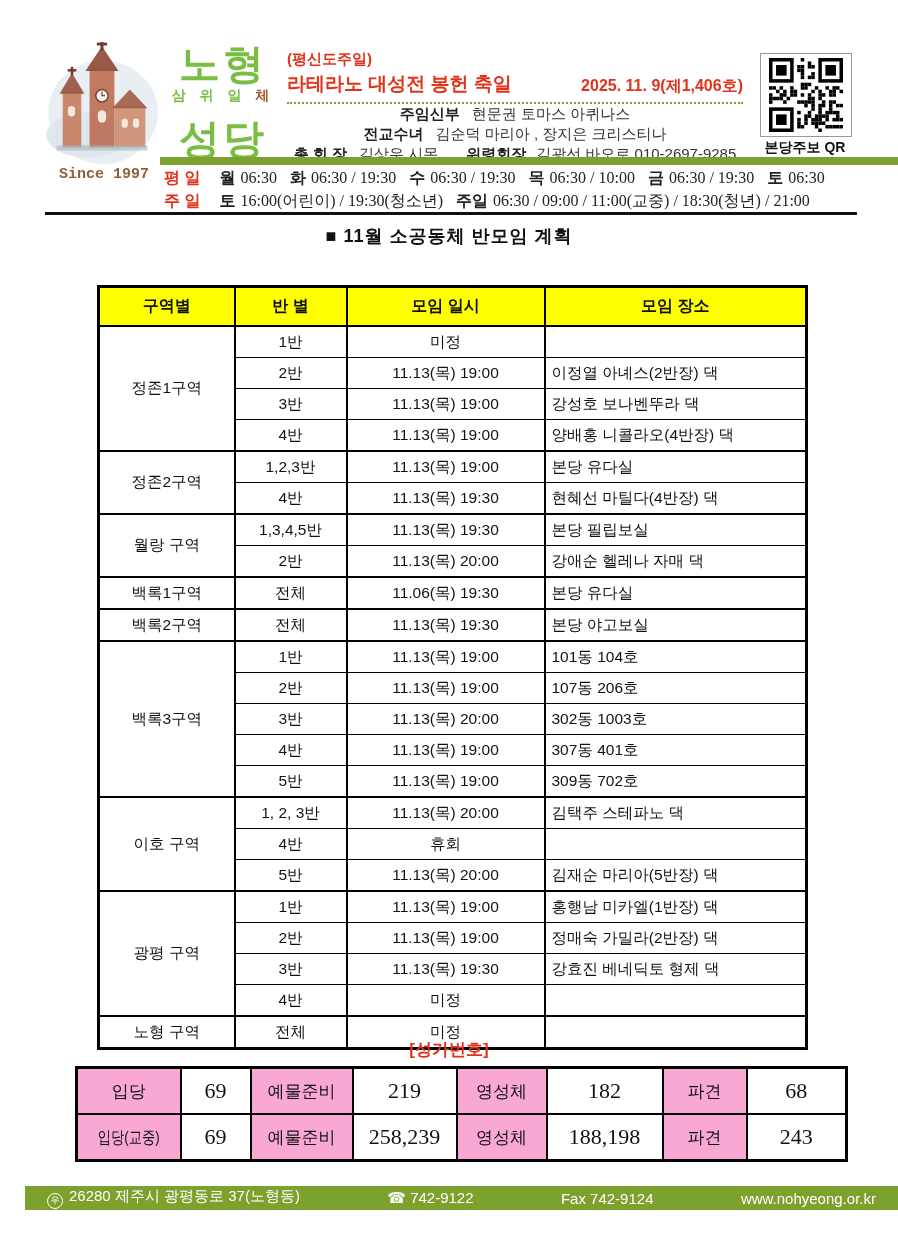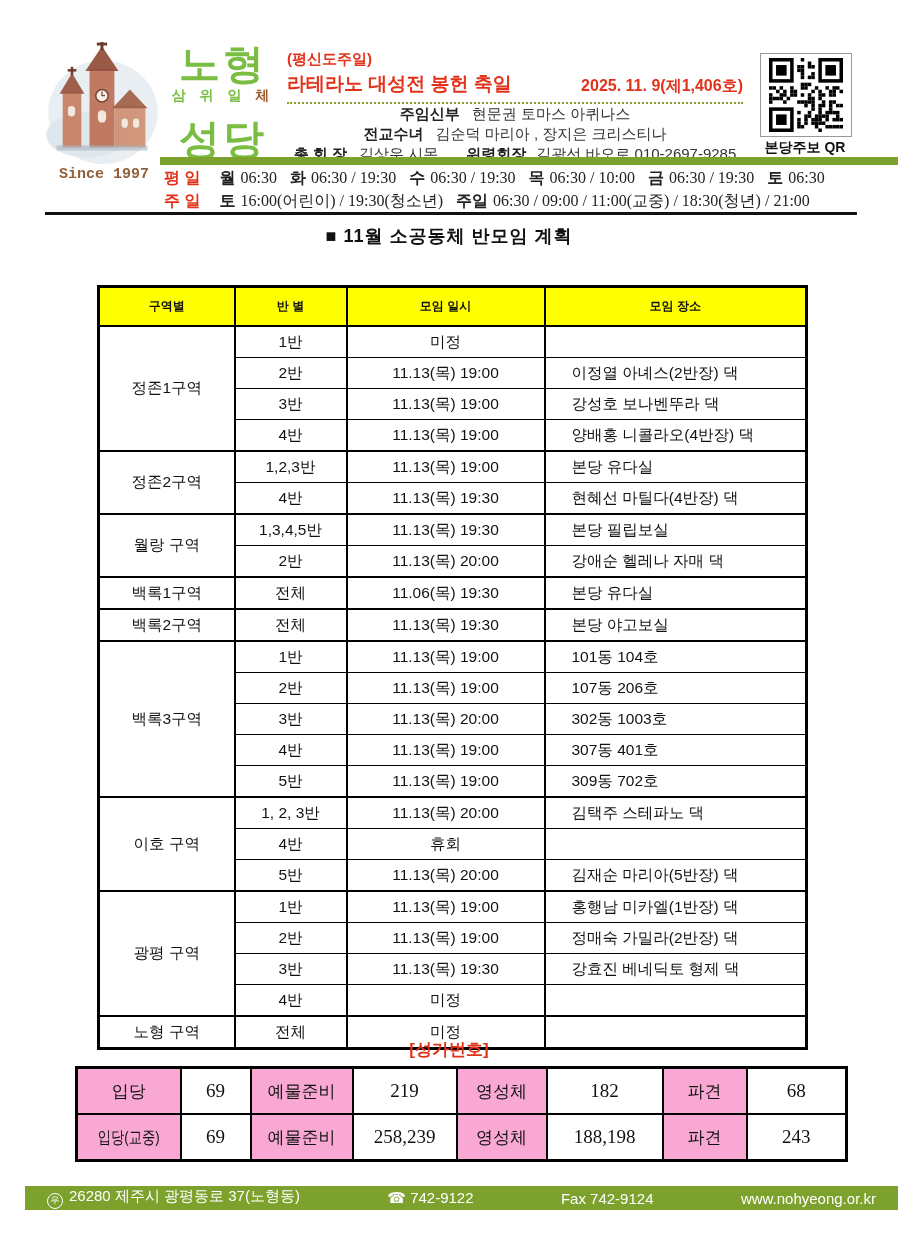--- a/index.html
+++ b/index.html
@@ -35,35 +35,35 @@
   .mass-time{margin-left:5px;}
   .rule{position:absolute;left:45px;top:212px;width:812px;height:3px;background:#111;}
 
   
   .section-title{position:absolute;left:0;top:224px;width:100%;text-align:center;
                  font-size:18px;font-weight:bold;letter-spacing:1px;}
 
   
   .meeting-wrap{position:absolute;left:97px;top:285px;}
   table.meeting{border-collapse:collapse;border:3px solid #000;table-layout:fixed;width:708px;}
-  .meeting th{background:#ffff00;font-size:12px;font-weight:bold;height:37px;
+  .meeting th{background:#ffff00;font-size:16px;font-weight:bold;height:37px;
               border:2px solid #000;padding:0;}
   .meeting td{border:1px solid #000;border-left-width:2px;border-right-width:2px;
               height:30px;padding:0;font-size:15.5px;text-align:center;}
   .meeting tr.group-first td{border-top:2px solid #000;}
-  .meeting td.place{text-align:left;padding-left:26px;}
+  .meeting td.place{text-align:left;padding-left:6px;}
 
   
   .hymn-title{position:absolute;left:0;top:1038px;width:100%;text-align:center;
               font-size:17px;font-weight:bold;}
   .hymn-wrap{position:absolute;left:75px;top:1066px;}
   table.hymn{border-collapse:collapse;border:3px solid #000;table-layout:fixed;width:770px;}
   .hymn td{border:2px solid #000;height:44px;padding:0;text-align:center;}
   .hymn td.lab{background:#f9a8d4;font-size:17px;white-space:nowrap;}
-  .hymn td.val{font-family:"Liberation Serif",serif;font-size:19px;margin-left:32px;}
+  .hymn td.val{font-family:"Liberation Serif",serif;font-size:22px;margin-left:32px;}
   .hymn .squeeze{display:inline-block;transform:scaleX(0.78);white-space:nowrap;}
 
   
   .footer{position:absolute;left:25px;right:0;top:1186px;height:24px;color:#fff;
           display:flex;align-items:center;justify-content:space-between;
           padding:0 22px;font-size:15px;box-sizing:border-box;white-space:nowrap;}
   .postal-icon{display:inline-flex;align-items:center;justify-content:center;
                width:14px;height:14px;border:1px solid #fff;border-radius:50%;
                font-size:9px;margin-right:6px;vertical-align:-2px;}
 </style>

